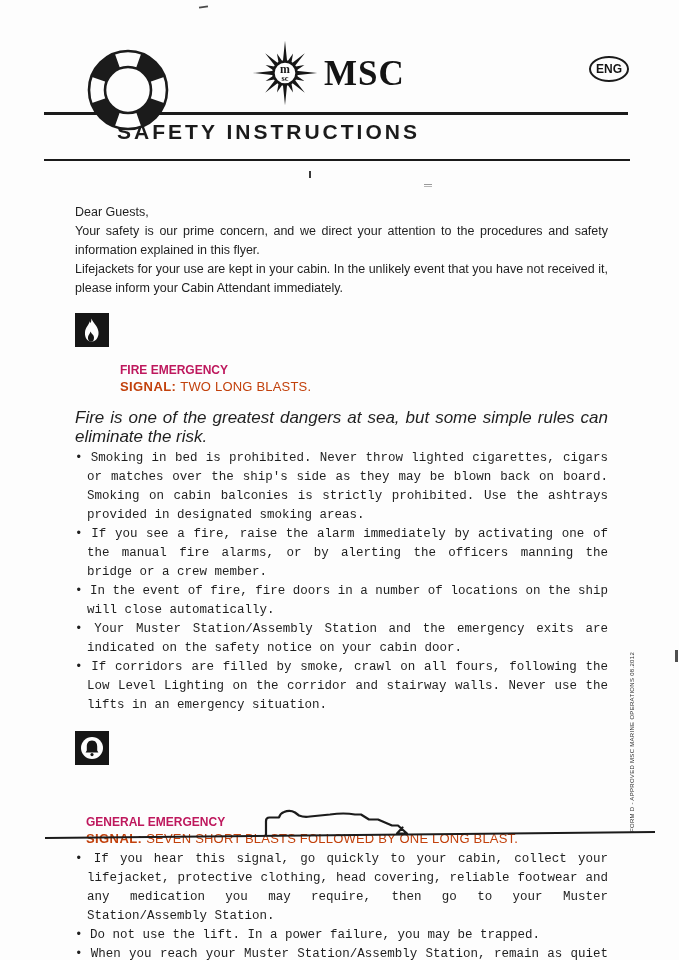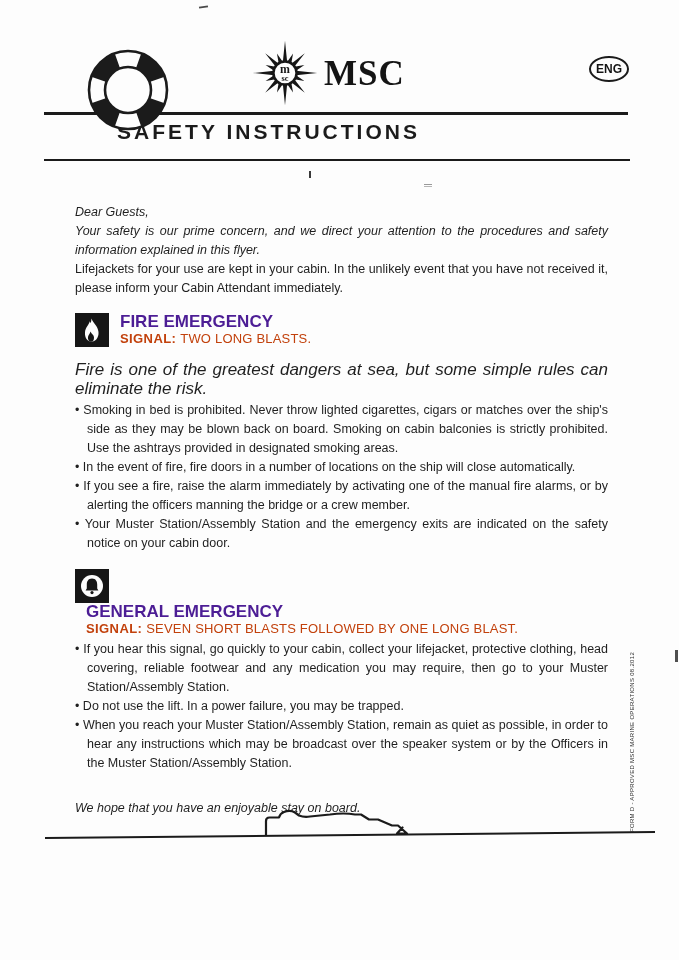--- a/index.html
+++ b/index.html
@@ -38,34 +38,34 @@
   
   .artifact{position:absolute;background:#4a4a4a;}
   .art-top{left:199px;top:6px;width:9px;height:2px;transform:rotate(-8deg);box-shadow:0 3px 0 -1px #6a6a6a;}
   .art-tick{left:309px;top:171px;width:2px;height:7px;background:#3a3a3a;}
   .art-mid{left:424px;top:184px;width:8px;height:1px;background:#9a9a9a;box-shadow:0 2px 0 0 #b5b5b5;}
   .art-edge{left:675px;top:650px;width:3px;height:12px;background:#4f4f4f;}
 
   
   .body-flow{position:absolute;left:75px;top:203px;width:533px;font-size:12.5px;line-height:19px;}
   .body-flow p{margin:0;}
-  .italic{font-style:italic;}
+  .italic{}
   .just{text-align:justify;}
   .para-lifejackets{margin-top:16px;}
 
   .sec-head{display:flex;align-items:flex-start;margin-top:15px;}
   .sec-icon{width:34px;height:34px;flex:0 0 34px;}
   .sec-titles{margin-left:11px;padding-top:1px;}
-  .sec-title{font-size:17px;font-weight:bold;line-height:16px;color:#4c1d95;}
+  .sec-title{font-size:12px;font-weight:bold;line-height:16px;color:#be185d;margin-top:48px;}
   .sec-signal{font-size:13px;line-height:17px;letter-spacing:0.2px;color:#c2410c;}
   .sec-signal b{margin-right:4px;letter-spacing:0.4px;}
 
   .lead{font-weight:normal;font-style:italic;margin-top:13px !important;font-size:17px;}
 
-  ul.bullets{list-style:none;margin:3px 0 0 0;padding:0;}
+  ul.bullets{list-style:none;margin:3px 0 0 0;padding:0;font-family:Liberation Mono, monospace;}
   ul.bullets li{
     padding-left:12px;text-indent:-12px;text-align:justify;margin:0;
   }
   ul.bullets li::before{content:"\2022\00a0";}
   .gen-head{margin-top:16px;flex-direction:column;}
   .closing{margin-top:26px !important;}
 
   
   .ship{position:absolute;left:256px;top:804px;z-index:2;}
   .rule-bottom{left:45px;top:834px;width:610px;height:2px;transform:rotate(-0.55deg);}
@@ -131,23 +131,24 @@
           <div class="sec-signal">
             <b>SIGNAL:</b><span>TWO LONG BLASTS.</span>
           </div>
         </div>
       </div>
 
       <p class="lead just">Fire is one of the greatest dangers at sea, but some simple rules can eliminate the risk.</p>
 
       <ul class="bullets">
         <li>Smoking in bed is prohibited. Never throw lighted cigarettes, cigars or matches over the ship's side as they may be blown back on board. Smoking on cabin balconies is strictly prohibited.  Use the ashtrays provided in designated smoking areas.</li>
+        <li>If you see a fire, raise the alarm immediately by activating one of the manual fire alarms, or by alerting the officers manning the bridge or a crew member.</li>
         <li>In the event of fire, fire doors in a number of locations on the ship will close automatically.</li>
-        <li>If you see a fire, raise the alarm immediately by activating one of the manual fire alarms, or by alerting the officers manning the bridge or a crew member.</li>
         <li>Your Muster Station/Assembly Station and the emergency exits are indicated on the safety notice on your cabin door.</li>
+        <li>If corridors are filled by smoke, crawl on all fours, following the Low Level Lighting on the corridor and stairway walls. Never use the lifts in an emergency situation.</li>
       </ul>
     </section>
 
     <section>
       <div class="sec-head gen-head">
         <svg class="sec-icon" viewBox="0 0 34 34">
           <rect x="0" y="0" width="34" height="34" fill="#161616"></rect>
           <circle cx="17" cy="17" r="11" fill="#fdfdfd"></circle>
           <path fill="#161616" d="M17 9.5 C13.2 9.5, 11.8 12.5, 11.8 15.5 L11.8 19.5 L10.6 21.5 L23.4 21.5 L22.2 19.5 L22.2 15.5 C22.2 12.5, 20.8 9.5, 17 9.5 Z"></path>
           <circle cx="17" cy="23.6" r="1.6" fill="#161616"></circle>

